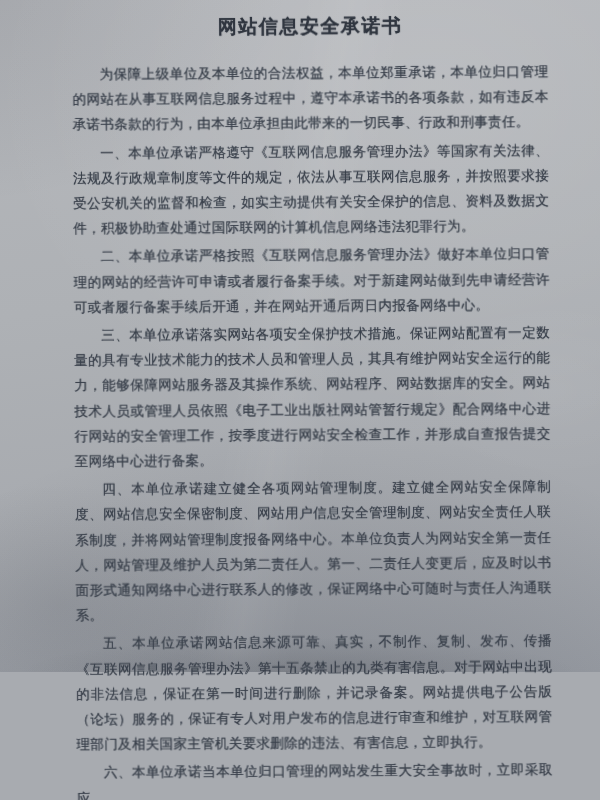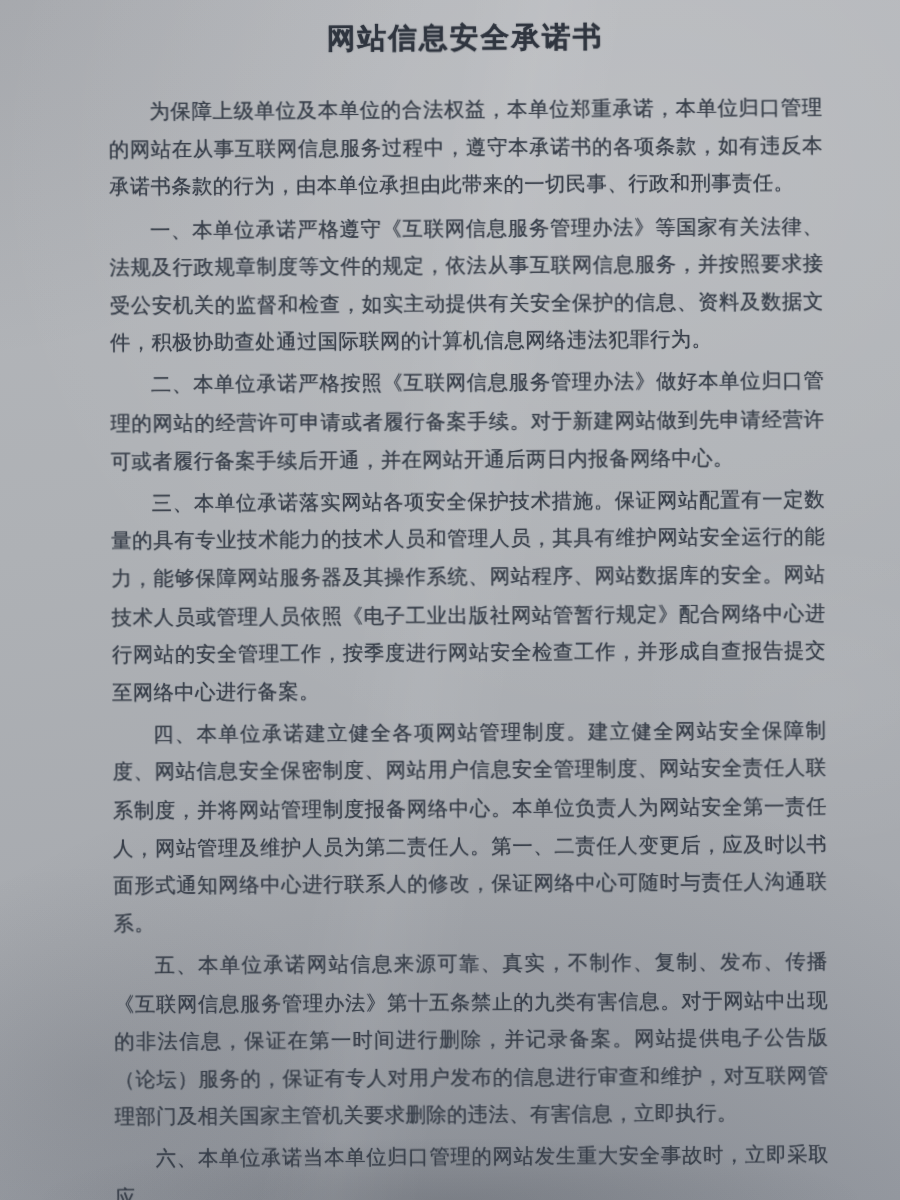--- a/index.html
+++ b/index.html
@@ -8,21 +8,21 @@
     width: 600px;
     height: 800px;
     overflow: hidden;
     background: #a8abb0;
   }
 
   
   .photo {
     position: relative;
     width: 600px;
-    height: 800px;
+    height: 672px;
     background:
       radial-gradient(120% 85% at 72% 14%, rgba(255,255,255,0.12), rgba(255,255,255,0) 62%),
       radial-gradient(110% 70% at -8% -6%, rgba(30,35,45,0.12), rgba(30,35,45,0) 52%),
       radial-gradient(150% 95% at 50% 118%, rgba(22,27,37,0.22), rgba(22,27,37,0) 58%),
       linear-gradient(172deg, var(--paper-light) 0%, var(--paper-mid) 42%, #a7aaaf 72%, var(--paper-dark) 100%);
   }
 
   
   .lighting {
     position: absolute;

